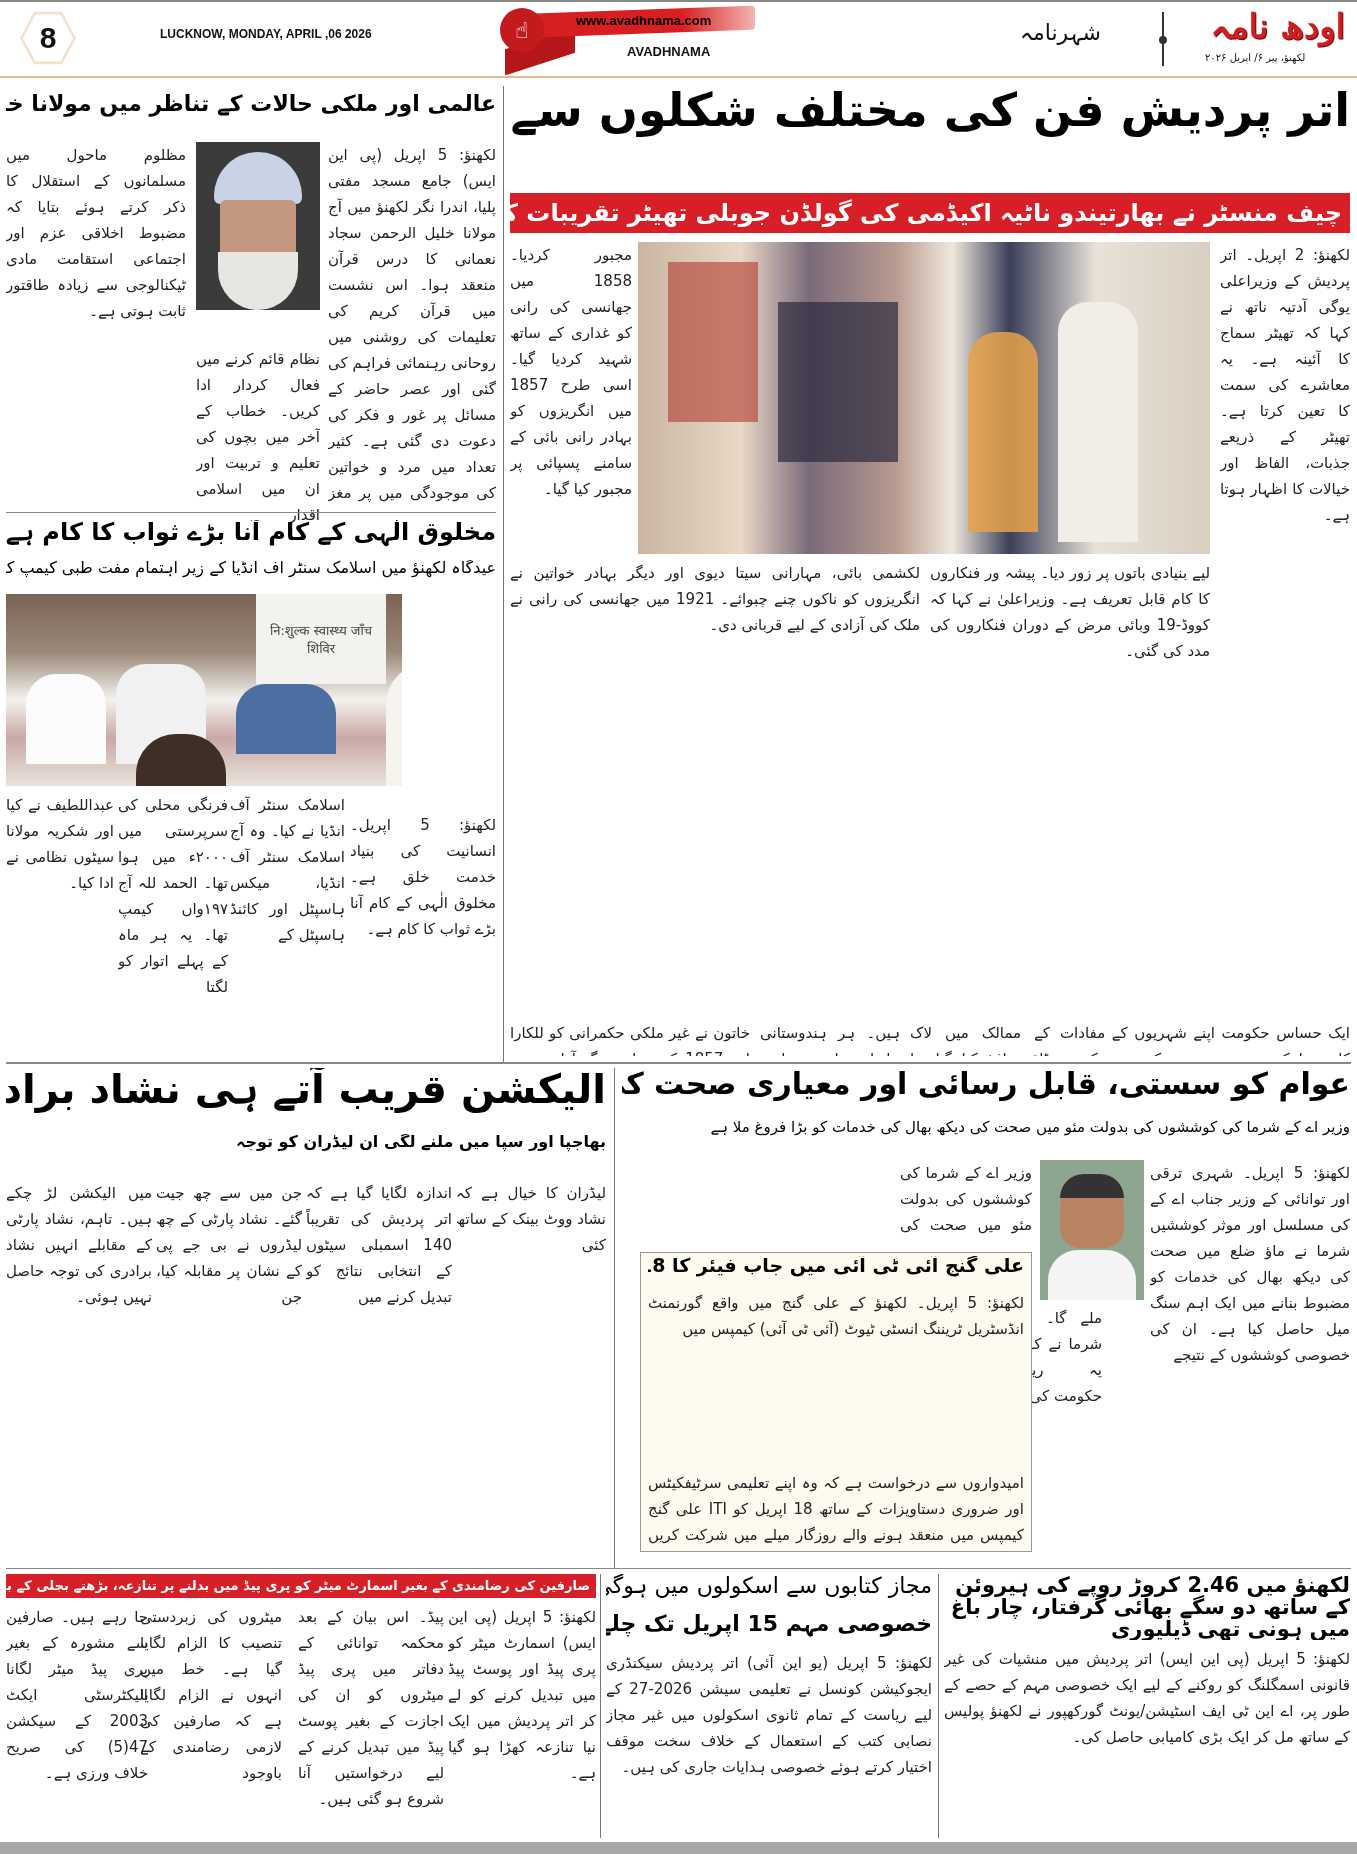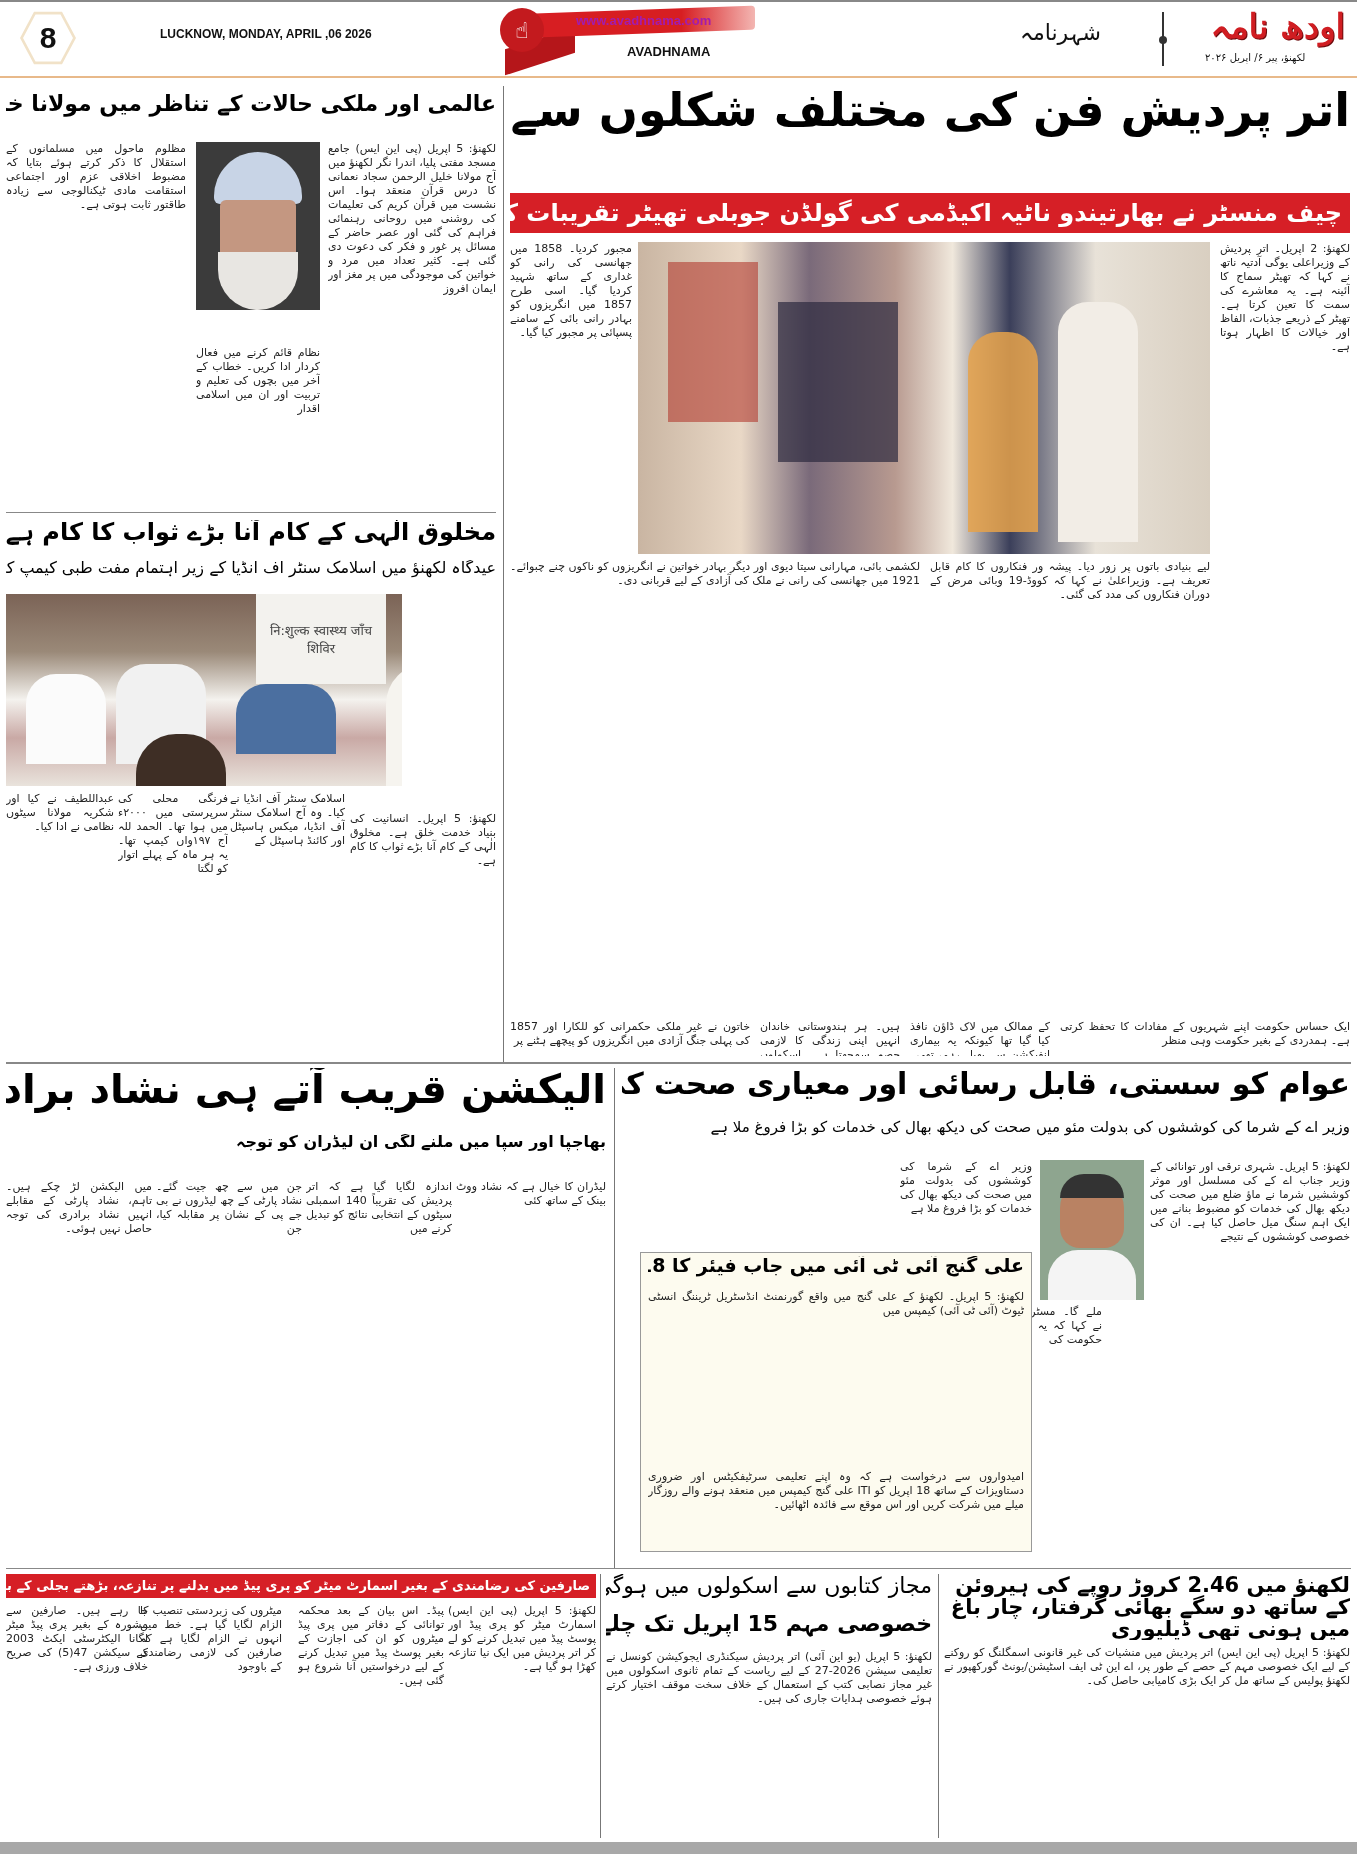--- a/index.html
+++ b/index.html
@@ -8,33 +8,33 @@
   .abs { position: absolute; }
   .rtl { direction: rtl; text-align: right; }
   .urdu { font-family: "DejaVu Sans", sans-serif; }
 
   
   #masthead { left: 0; top: 0; width: 1357px; height: 78px; border-top: 2px solid #888; border-bottom: 2px solid #e8b98a; background: #fff; }
   #page-badge { left: 20px; top: 10px; width: 56px; height: 56px; clip-path: polygon(25% 3%,75% 3%,100% 50%,75% 97%,25% 97%,0 50%); background: #f1e2c8; }
   #page-badge-inner { left: 23px; top: 13px; width: 50px; height: 50px; clip-path: polygon(25% 3%,75% 3%,100% 50%,75% 97%,25% 97%,0 50%); background: #fff; display: flex; align-items: center; justify-content: center; font: bold 30px "Liberation Sans", sans-serif; }
   #dateline { left: 160px; top: 27px; font: bold 12px "Liberation Sans", sans-serif; }
   #ribbon-bar { left: 510px; top: 10px; width: 245px; height: 24px; background: linear-gradient(90deg,#d71e22 70%,#f3b6b2); transform: skewY(-2deg); border-radius: 4px; }
-  #ribbon-url { left: 576px; top: 13px; font: bold 13px "Liberation Sans", sans-serif; color: #a21caf; }
+  #ribbon-url { left: 576px; top: 13px; font: bold 13px "Liberation Sans", sans-serif; color: #000000; }
   #ribbon-logo { left: 500px; top: 8px; width: 44px; height: 44px; border-radius: 50%; background: #c31a1e; display:flex; align-items:center; justify-content:center; color:#fff; font-size:22px; }
   #ribbon-tail { left: 505px; top: 38px; width: 70px; height: 26px; background: #b5161a; transform: skewY(-18deg); }
   #brand-en { left: 627px; top: 44px; font: bold 13px "Liberation Sans", sans-serif; }
   #section-name { left: 1020px; top: 20px; font-size: 22px; }
   #mast-divider { left: 1162px; top: 12px; width: 2px; height: 54px; background: #333; }
   #mast-dot { left: 1159px; top: 36px; width: 8px; height: 8px; background:#333; border-radius:50%; }
   #logo-urdu { left: 1175px; top: 6px; width: 170px; font: bold 34px "DejaVu Serif", serif; color: #d01d22; text-shadow: 1px 1px 0 #6b0b0d; }
   #logo-date { left: 1205px; top: 52px; font-size: 10px; }
 
   .headline { font-weight: bold; color: #000; line-height: 1.05; white-space: nowrap; overflow: hidden; }
   .redbar { background: #d61f26; color: #fff; font-weight: bold; white-space: nowrap; overflow: hidden; }
-  .col { font-size: 11px; line-height: 14px; color: #222; overflow: hidden; text-align: justify; }
+  .col { font-size: 15px; line-height: 26px; color: #222; overflow: hidden; text-align: justify; }
   .rule-v { background: #777; width: 1px; }
   .rule-h { background: #888; height: 2px; }
   .photo { overflow: hidden; }
   .boxed { border: 1px solid #999; background: #fdfbef; }
 </style>
 </head>
 <body>
 
 <div id="masthead" class="abs"></div>
 <div id="page-badge" class="abs"></div>

